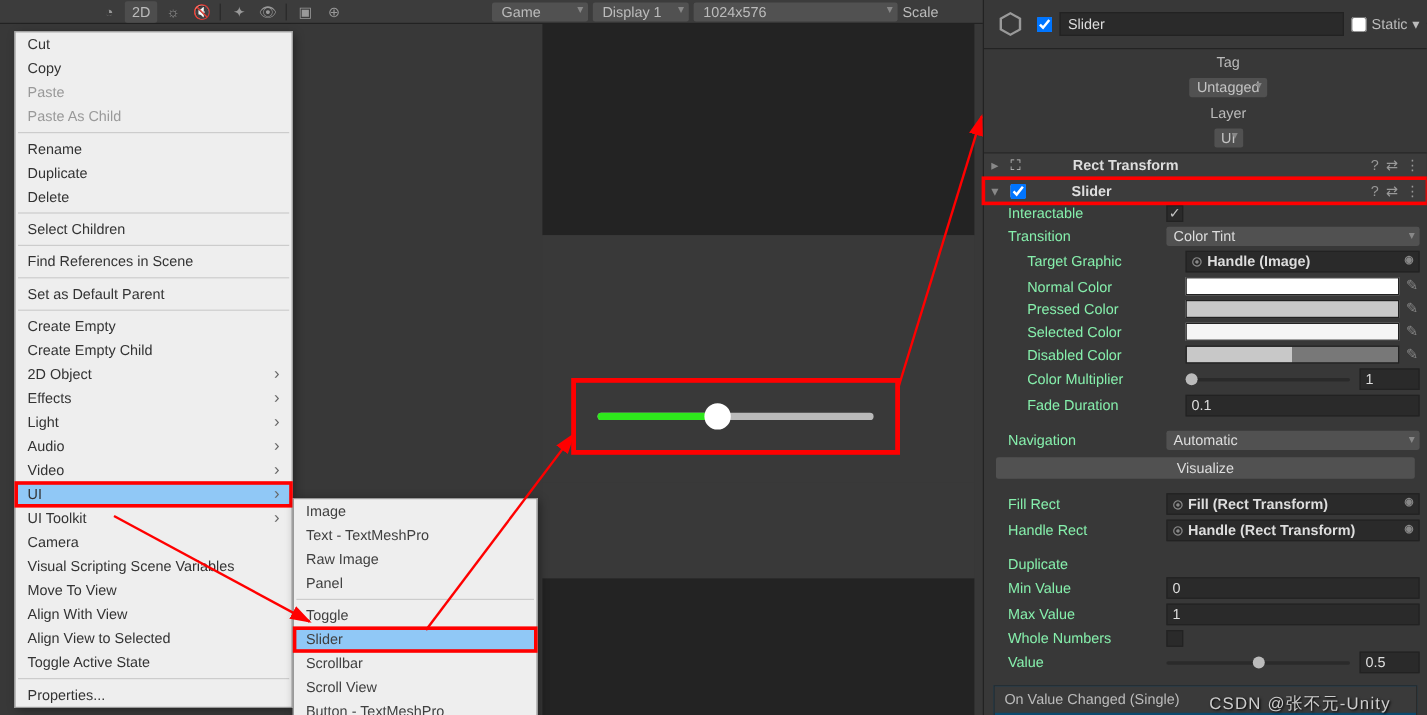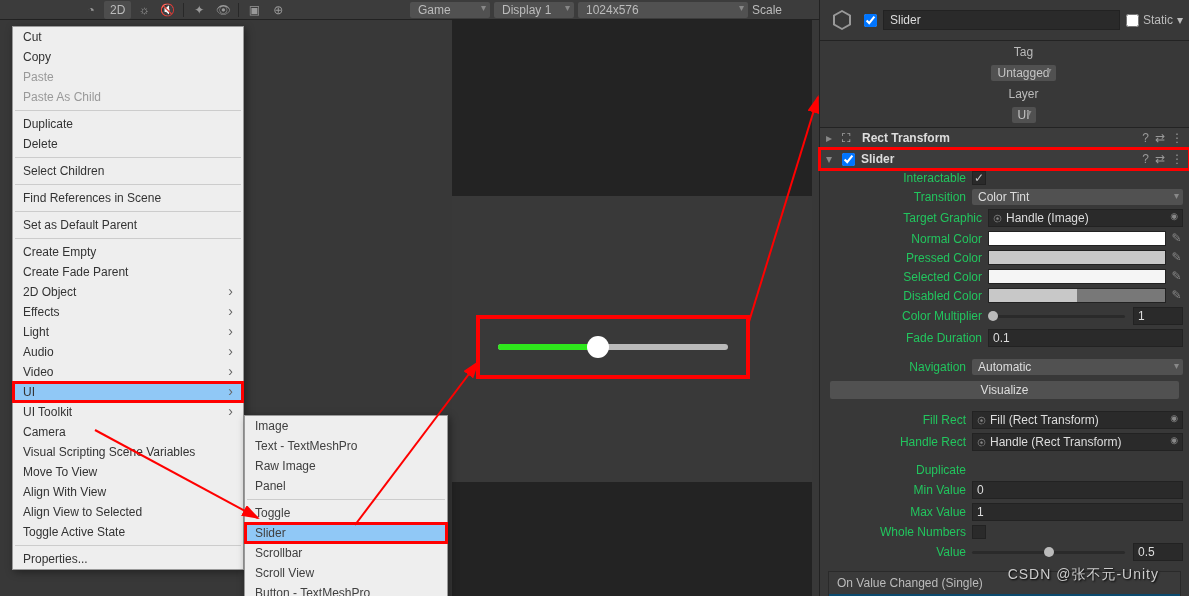--- a/index.html
+++ b/index.html
@@ -52,50 +52,50 @@
 .ihead .static { color:#bbb; margin-left:6px; display:flex; align-items:center; gap:4px; }
 .tagrow { display:flex; align-items:center; padding:4px 8px 4px 46px; gap:6px; border-bottom:1px solid #232323;flex-direction:column; }
 .tagrow .lab { color:#bbb; }
 .tagrow .drop { flex:1; background:#515151; padding:1px 6px; border-radius:2px; position:relative; }
 .tagrow .drop::after { content:"▾"; position:absolute; right:4px; top:0; font-size:10px; color:#888; }
 
 .comp { border-bottom:1px solid #232323; }
 .comp-h { display:flex; align-items:center; padding:3px 6px; background:#3c3c3c; gap:6px; }
 .comp-h .exp { width:10px; color:#888; }
 .comp-h .ico { width:14px; height:14px; }
-.comp-h .ttl { flex:1; font-weight:600; color:#ddd; }
+.comp-h .ttl { flex:1; font-weight:600; color:#ddd;margin-left:32px; }
 .comp-h .right { display:flex; gap:6px; color:#999; }
 .comp-h.boxed { outline:3px solid red; outline-offset:-1px; }
 
 .prop { display:flex; align-items:center; padding:2px 6px 2px 20px; gap:6px; }
 .prop.sub { padding-left:36px; }
-.prop .lab { width:126px; color:#22c55e;text-align:right; }
+.prop .lab { width:126px; color:#86efac; }
 .prop .val { flex:1; }
 .prop .val .field { width:100%; background:#2a2a2a; border:1px solid #222; padding:1px 4px; color:#ddd; }
 .prop .val .drop { width:100%; background:#515151; padding:1px 6px; border-radius:2px; position:relative; color:#ddd; }
 .prop .val .drop::after { content:"▾"; position:absolute; right:4px; top:1px; font-size:10px; color:#888; }
-.prop .val .obj { width:100%; background:#2a2a2a; border:1px solid #222; padding:1px 4px; color:#ddd; position:relative; }
+.prop .val .obj { width:100%; background:#2a2a2a; border:1px solid #222; padding:1px 4px; color:#ddd; position:relative;font-weight:bold; }
 .prop .val .obj::before { content:"⦿"; margin-right:4px; font-size:9px; color:#888; }
 .prop .val .obj::after { content:"◉"; position:absolute; right:4px; top:1px; font-size:9px; color:#888; }
 .prop .swatch { width:100%; height:15px; border:1px solid #222; position:relative; }
 .prop .swatch::after { content:""; position:absolute; right:-18px; top:0; width:14px; height:14px; }
 .prop .chk { width:14px; height:14px; background:#2a2a2a; border:1px solid #222; display:flex; align-items:center; justify-content:center; }
 .prop .slider-mini { flex:1; display:flex; align-items:center; gap:8px; }
 .prop .slider-mini .track { flex:1; height:3px; background:#2a2a2a; border-radius:2px; position:relative; }
 .prop .slider-mini .knob { position:absolute; top:50%; transform:translate(-50%,-50%); width:10px; height:10px; border-radius:50%; background:#bbb; }
 .prop .slider-mini .num { width:50px; background:#2a2a2a; border:1px solid #222; padding:1px 4px; color:#ddd; }
 .prop .pick { width:14px; text-align:center; color:#888; }
 
 .btn-vis { margin:4px 10px; background:#515151; text-align:center; padding:2px; border-radius:2px; color:#ddd; }
 
 .evt { margin:8px; border:1px solid #2a2a2a; background:#0c4a6e; }
 .evt-h { padding:4px 8px; background:#3a3a3a; color:#bbb; }
 .evt-b { padding:12px 8px; color:#999; }
 
-.watermark { position:absolute; right:30px; bottom:12px; color:#ccc; font-size:14px; letter-spacing:1px; text-shadow:1px 1px 2px #000; pointer-events:none; }
+.watermark { position:absolute; right:30px; bottom:0; color:#ccc; font-size:14px; letter-spacing:1px; text-shadow:1px 1px 2px #000; pointer-events:none; }
 
 
 .arrow-svg { position:absolute; left:0; top:0; pointer-events:none; }
 
 </style>
 </head>
 <body>
 
 <div class="toolbar">
   <div class="toolbar-left">
@@ -129,31 +129,32 @@
   <div class="slider-fill"></div>
   <div class="slider-handle"></div>
 </div>
 
 <div class="ctx1" id="ctx1">
     <div class="item">Cut</div>
     <div class="item">Copy</div>
     <div class="item disabled">Paste</div>
     <div class="item disabled">Paste As Child</div>
     <div class="sep"></div>
+    <div class="item">Rename</div>
     <div class="item">Duplicate</div>
     <div class="item">Delete</div>
     <div class="sep"></div>
     <div class="item">Select Children</div>
     <div class="sep"></div>
     <div class="item">Find References in Scene</div>
     <div class="sep"></div>
     <div class="item">Set as Default Parent</div>
     <div class="sep"></div>
     <div class="item">Create Empty</div>
-    <div class="item">Create Fade Parent</div>
+    <div class="item">Create Empty Child</div>
     <div class="item arrow">2D Object</div>
     <div class="item arrow">Effects</div>
     <div class="item arrow">Light</div>
     <div class="item arrow">Audio</div>
     <div class="item arrow">Video</div>
     <div class="item arrow highlighted boxed">UI</div>
     <div class="item arrow">UI Toolkit</div>
     <div class="item">Camera</div>
     <div class="item">Visual Scripting Scene Variables</div>
     <div class="item">Move To View</div>

